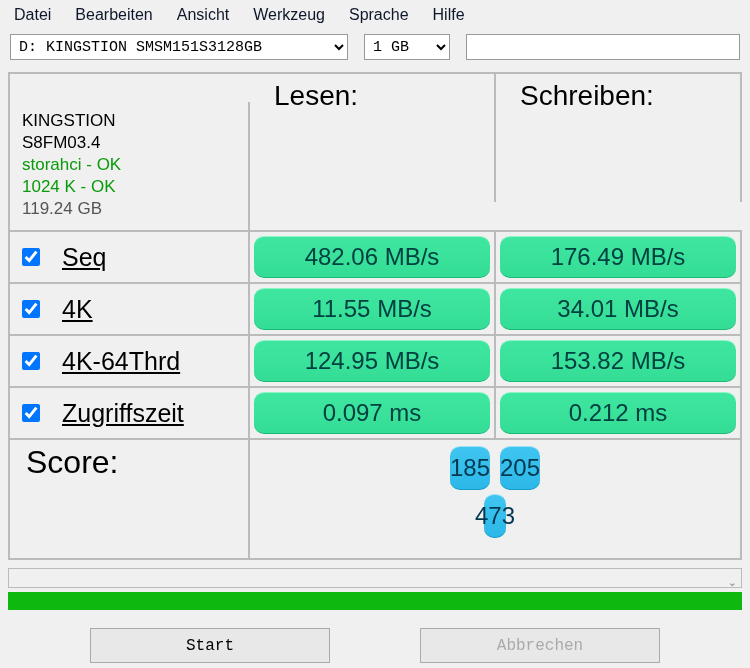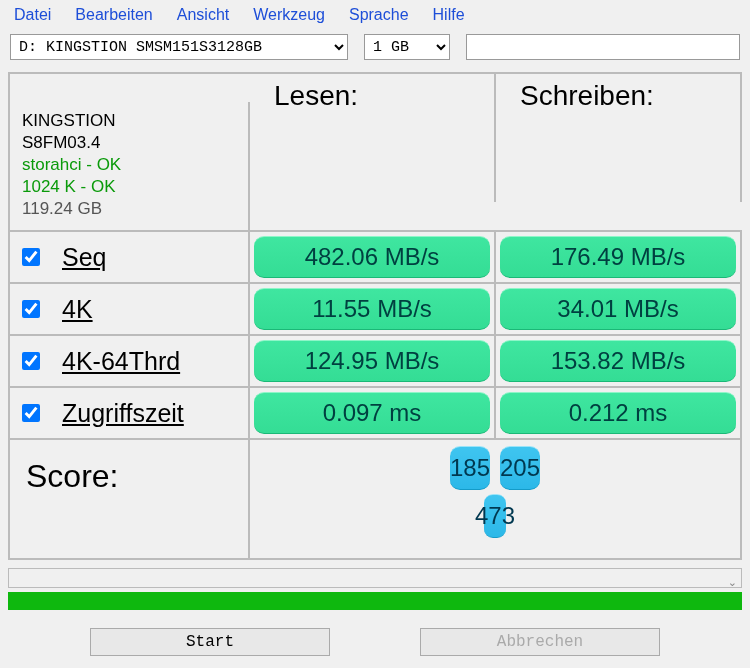--- a/index.html
+++ b/index.html
@@ -9,21 +9,21 @@
     background: #f0f0f0;
     width: 750px;
     height: 668px;
     overflow: hidden;
   }
   .menubar {
     display: flex;
     gap: 24px;
     padding: 6px 14px;
     font-size: 16px;
-    color: #1d4ed8;
+    color: #0f172a;
     background: #f0f0f0;
   }
   .menubar span { cursor: default; }
   .toolbar {
     display: flex;
     gap: 16px;
     padding: 4px 10px 8px 10px;
     background: #f0f0f0;
   }
   .drive-select {
@@ -122,21 +122,21 @@
     border-top: 1px solid #9be4f8;
     border-bottom: 1px solid #149bc8;
     color: #003850;
   }
   .score-row {
     height: 120px;
     position: relative;
   }
   .score-row .score-label-cell {
     width: 240px;
-    padding: 18px 16px;
+    padding: 4px 16px;
     align-items: flex-start;
     font-size: 32px;
     border-right: 2px solid #bbb;
     text-align: center;
   }
   .score-pills-cell {
     flex: 1;
     border-right: 2px solid #bbb;
     position: relative;
     padding: 6px 6px;
@@ -146,21 +146,21 @@
   }
   .score-top-row {
     display: flex;
     gap: 10px;
   }
   .score-top-row .pill { height: 44px; flex:1; }
   .score-bottom-row {
     display: flex;
     justify-content: center;
   }
-  .score-bottom-row .pill { height: 44px; width: 55%; border-radius: 9px; }
+  .score-bottom-row .pill { height: 44px; width: 55%; }
   .progress-area {
     margin: 8px 8px 0 8px;
   }
   .progress-thin {
     height: 20px;
     border: 1px solid #bbb;
     background: #f0f0f0;
     position: relative;
   }
   .progress-thin .tick {
@@ -176,21 +176,21 @@
     margin-top: 4px;
   }
   .button-bar {
     display: flex;
     justify-content: center;
     gap: 90px;
     margin-top: 18px;
   }
   .button-bar button {
     width: 240px;
-    height: 28px;
+    height: 35px;
     font-family: "Courier New", monospace;
     font-size: 16px;
     background: #e8e8e8;
     border: 1px solid #aaa;
   }
   .button-bar button[disabled] {
     color: #aaa;
   }
 </style>
 </head>

